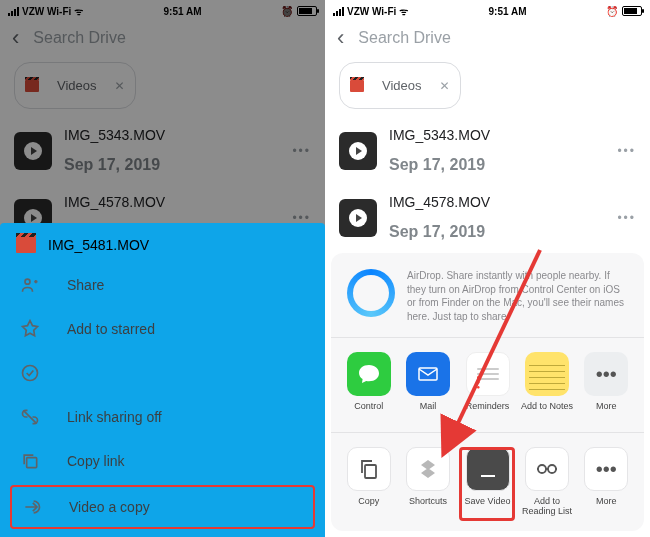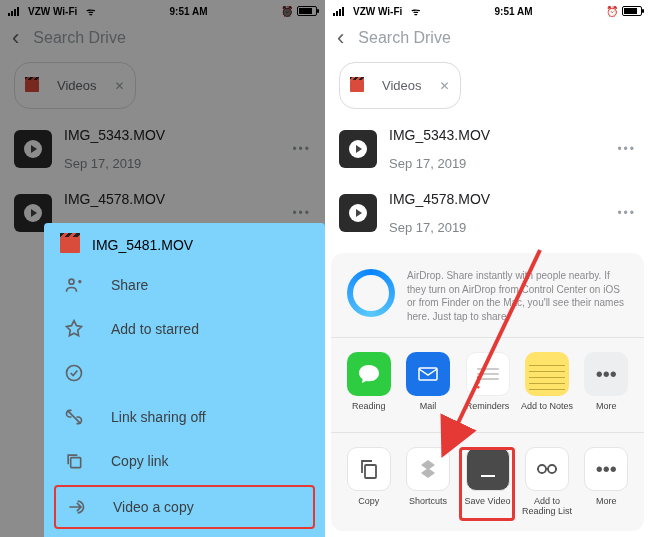--- a/index.html
+++ b/index.html
@@ -1,41 +1,41 @@
 <!DOCTYPE html>
 <html><head>
 <meta charset="utf-8">
 <style>
 * { margin: 0; padding: 0; box-sizing: border-box; font-family: -apple-system, Helvetica, Arial, sans-serif; }
 body { width: 650px; height: 537px; display: flex; background: #fff; overflow: hidden; }
 .pane { position: relative; height: 537px; background: #fff; }
 .pane.left { width: 325px; }
 .pane.right { width: 325px; }
 .status-bar { height: 18px; display: flex; align-items: center; justify-content: space-between; font-size: 10px; font-weight: 600; padding: 4px 8px 0; }
-.status-left { display: flex; align-items: center; gap: 9px; }
+.status-left { display: flex; align-items: center; gap: 3px; }
 .status-right { display: flex; align-items: center; gap: 3px; }
 .bars { display: flex; gap: 1px; align-items: flex-end; }
 .bars span { width: 2px; background: #000; display: block; }
 .bars span:nth-child(1){height:3px}.bars span:nth-child(2){height:5px}.bars span:nth-child(3){height:7px}.bars span:nth-child(4){height:9px}
 .hdr { display: flex; align-items: center; height: 40px; padding: 0 12px; gap: 14px; }
 .back-chev { font-size: 22px; color: #5f6368; }
 .search-ph { color: #9aa0a6; font-size: 16px; }
 .chip { display: inline-flex; align-items: center; gap: 18px; margin: 4px 14px 8px; border: 1px solid #dadce0; border-radius: 16px; padding: 15px 10px; font-size: 13px; color: #5f6368; }
 .chip .clap { width: 14px; height: 12px; background: #d94b3a; border-radius: 1px; position: relative; }
 .chip .clap::before { content:""; position:absolute; top:-3px; left:0; right:0; height:3px; background: repeating-linear-gradient(135deg,#222 0 2px,#d94b3a 2px 4px); }
 .chip .cx { color:#9aa0a6; font-size: 12px; }
 .row { display: flex; align-items: center; padding: 10px 14px; gap: 12px; }
 .thumb { width: 38px; height: 38px; background: #2b2b2b; border-radius: 6px; display:flex; align-items:center; justify-content:center; }
 .play { width: 18px; height: 18px; background:#fff; border-radius:50%; display:flex; align-items:center; justify-content:center; }
 .play::after { content:""; border-left:6px solid #444; border-top:4px solid transparent; border-bottom:4px solid transparent; margin-left:2px; }
 .row-txt .name { font-size: 14px; color:#202124; }
-.row-txt .date { font-size: 13px; color:#80868b; margin-top:13px; }
+.row-txt .date { font-size: 16px; color:#80868b; margin-top:13px;font-weight:bold; }
 .row .dots { margin-left:auto; color:#9aa0a6; letter-spacing:2px; font-size:12px; }
 .dim { position:absolute; inset:0; background:rgba(0,0,0,0.45); }
-.sheet { position:absolute; left:0; right:0; bottom:0; background:#7dd3fc; border-top-left-radius: 4px; border-top-right-radius:4px;margin-left:44px; }
+.sheet { position:absolute; left:0; right:0; bottom:0; background:#0ea5e9; border-top-left-radius: 4px; border-top-right-radius:4px; }
 .sheet-hdr { display:flex; align-items:center; gap:12px; padding: 14px 16px 10px; }
 .clap2 { width:20px; height:16px; background:#d94b3a; position:relative; border-radius:1px;}
 .clap2::before { content:""; position:absolute; top:-4px; left:0; right:0; height:4px; background: repeating-linear-gradient(135deg,#222 0 3px,#d94b3a 3px 6px); }
 .mrow { display:flex; align-items:center; gap: 27px; padding: 12px 20px; font-size: 14px; color:#3c4043; }
 .mrow svg, .mrow .mic { width:20px; height:20px; flex-shrink:0; }
 .hl { border: 2.5px solid #e53935; border-radius: 4px; margin: 2px 10px 8px; }
 .ios-sheet { position:absolute; left:6px; right:6px; bottom:6px; background:#f7f7f8; border-radius: 12px; padding-top: 12px; }
 .airdrop { display:flex; gap: 12px; padding: 4px 16px 14px; border-bottom: 1px solid #e3e3e5; }
 .ad-ic { width: 48px; height: 48px; border-radius:50%; background: conic-gradient(#0a84ff, #5ac8fa, #0a84ff); display:flex; align-items:center; justify-content:center; flex-shrink:0; }
 .ad-ic::after{content:"";width:36px;height:36px;border-radius:50%;background:#f7f7f8;}
@@ -227,21 +227,21 @@
       <div class="ad-txt">AirDrop. Share instantly with people nearby. If they turn on AirDrop from Control Center on iOS or from Finder on the Mac, you'll see their names here. Just tap to share.</div>
     </div>
 
     <div class="icon-row">
       <div class="it">
         <div class="sq msg">
             <svg viewBox="0 0 24 24" fill="#fff">
               <path d="M12 3C6 3 2 6.5 2 11c0 2.5 1.4 4.7 3.6 6.1L5 21l4.2-2c.9.2 1.8.3 2.8.3 6 0 10-3.5 10-8S18 3 12 3z"></path>
             </svg>
           </div>
-        <div class="lbl">Reading</div>
+        <div class="lbl">Control</div>
       </div>
       <div class="it">
         <div class="sq mail">
             <svg viewBox="0 0 24 24" fill="#fff">
               <rect x="3" y="6" width="18" height="12" rx="1" fill="none" stroke="#fff" stroke-width="1.5"></rect>
               <path d="M3 7l9 6 9-6" fill="none" stroke="#fff" stroke-width="1.5"></path>
             </svg>
           </div>
         <div class="lbl">Mail</div>
       </div>

